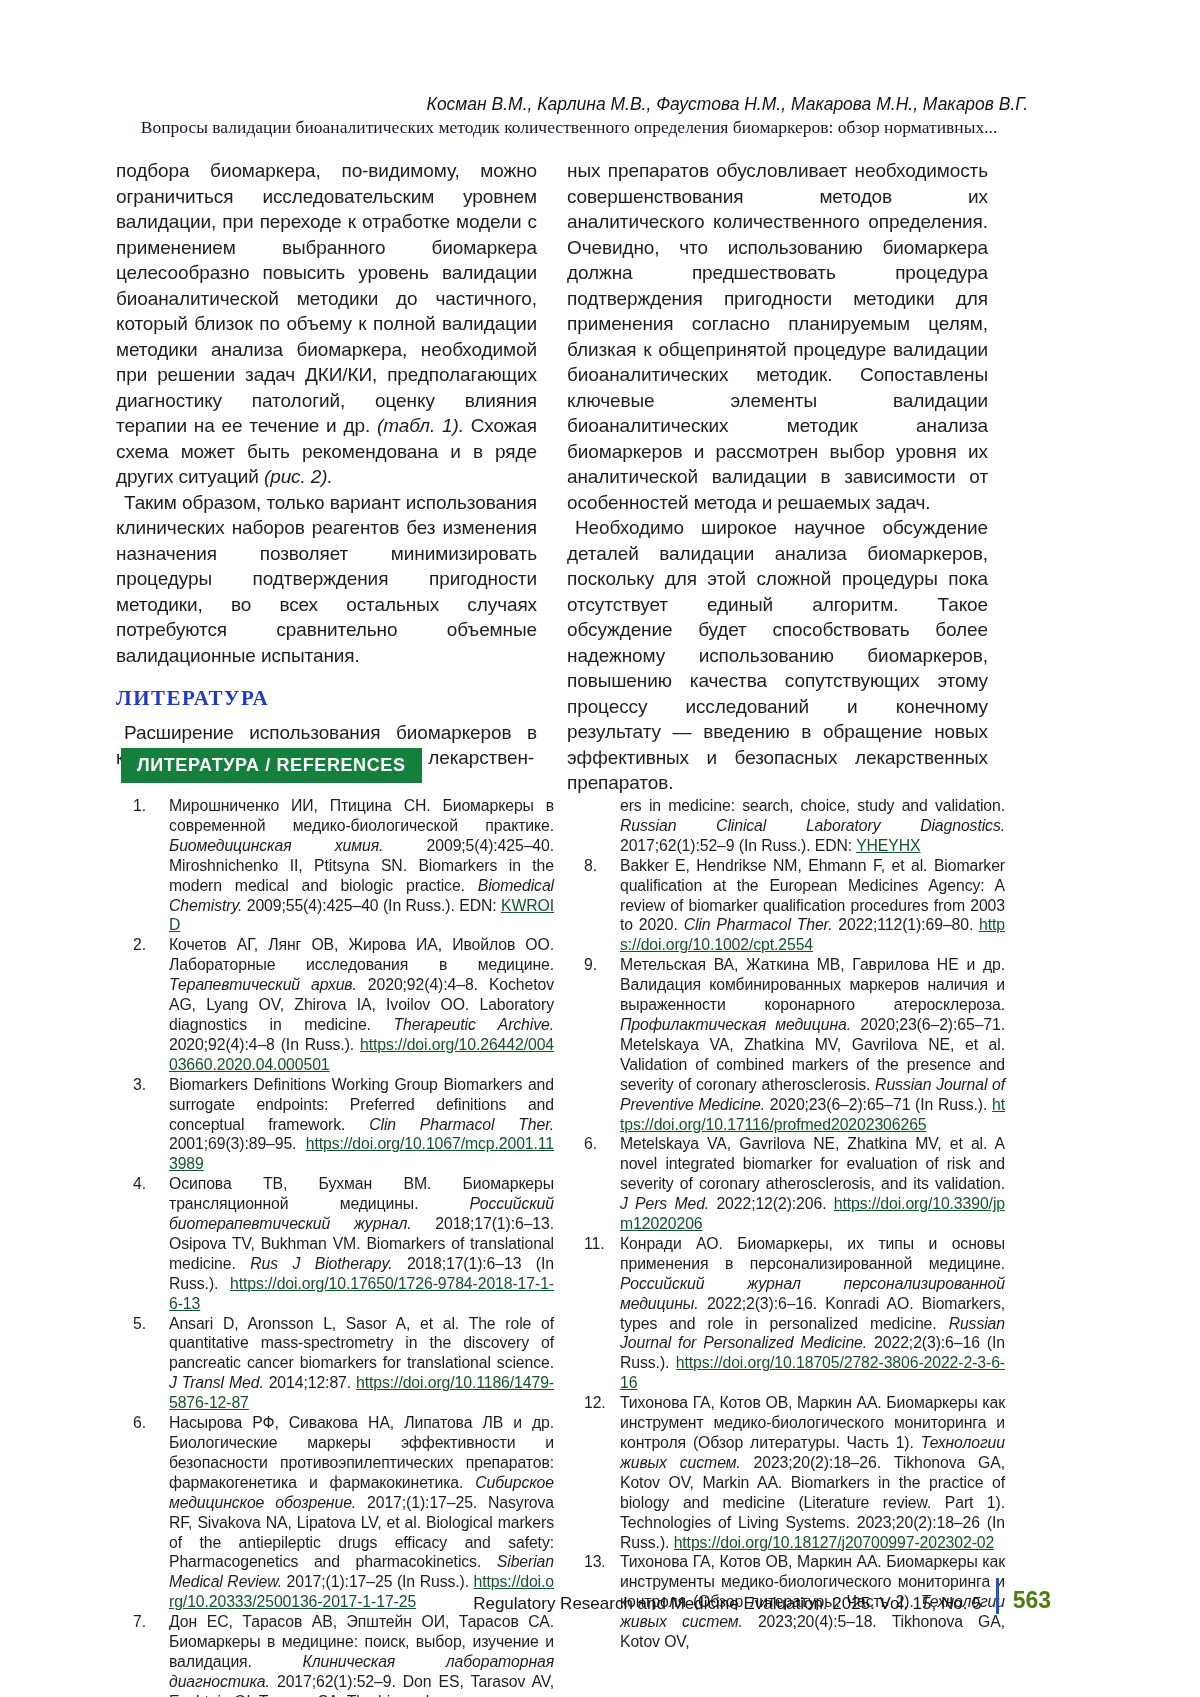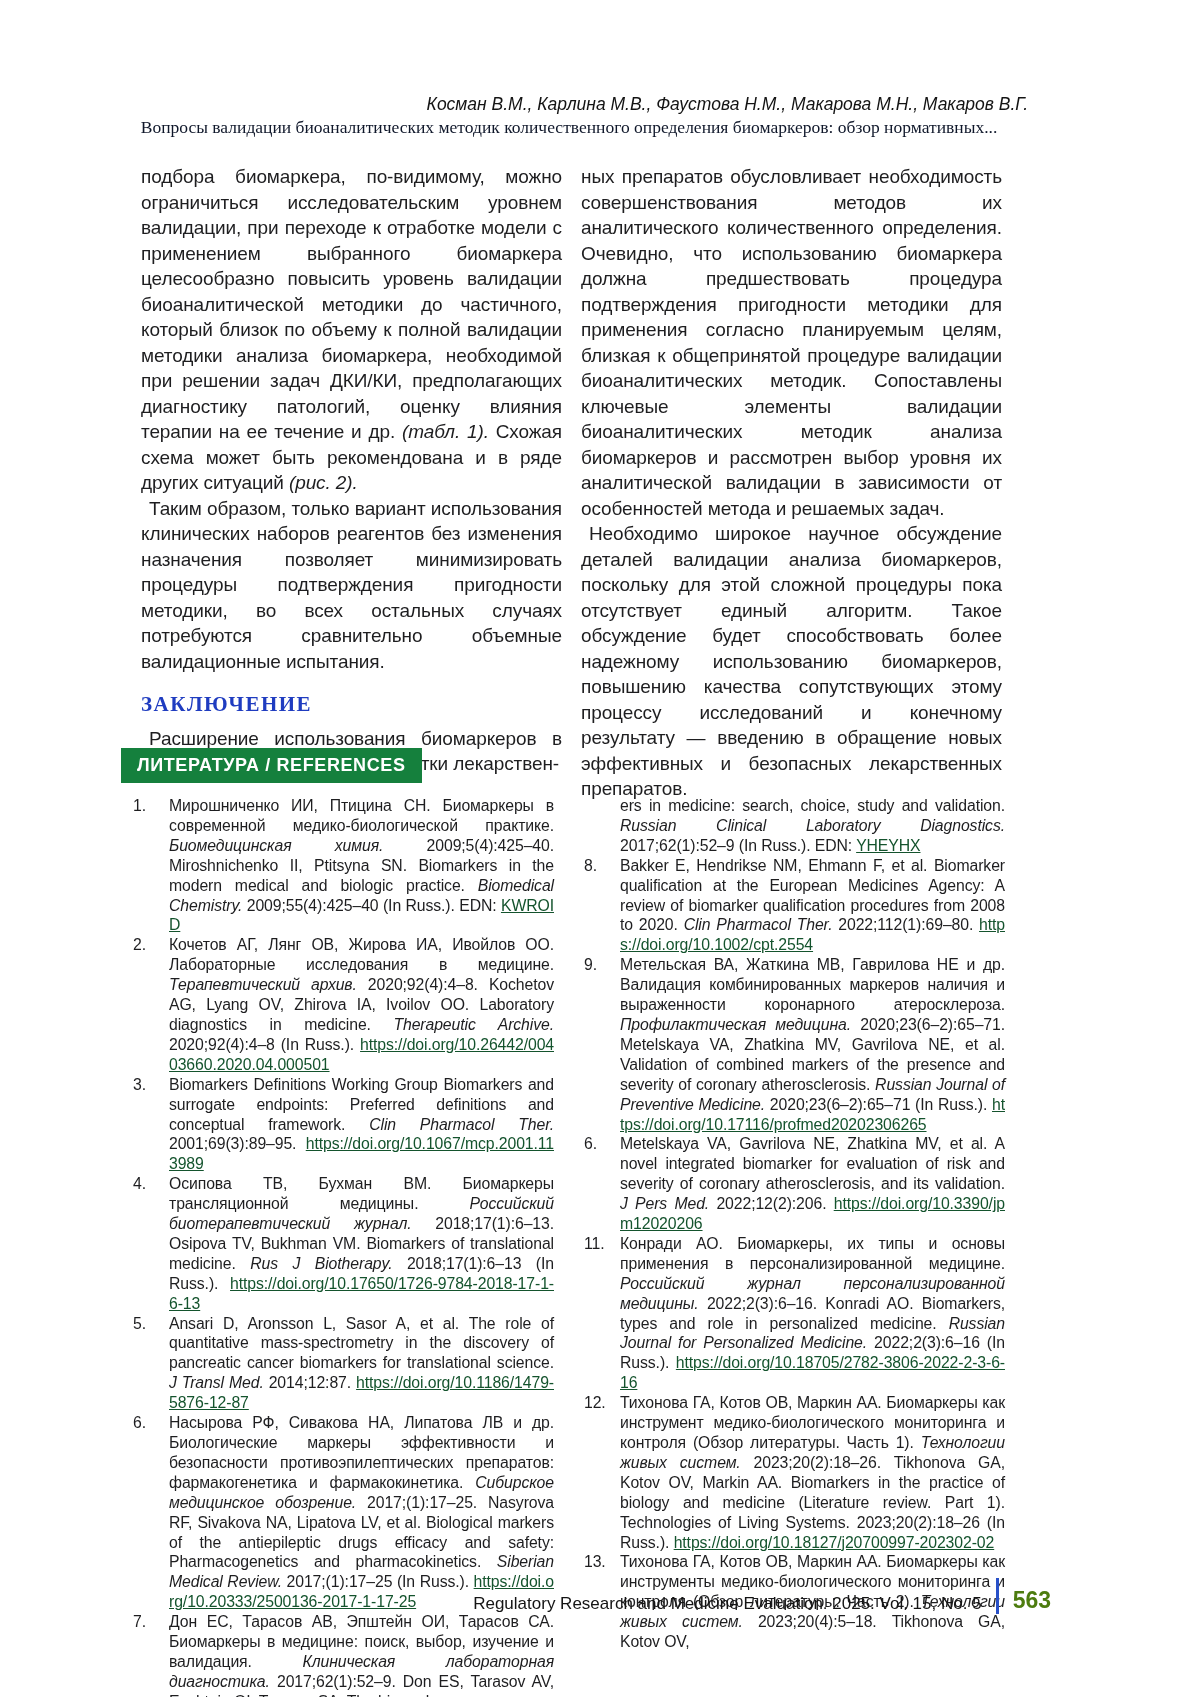--- a/index.html
+++ b/index.html
@@ -8,21 +8,21 @@
     font-family:"Liberation Sans",sans-serif;color:#1e1e20;overflow:hidden;margin:0 auto;padding-left:21px;
   }
   .authors{
     position:absolute;top:94px;right:193px;font-size:17.5px;font-style:italic;color:#141414;
     white-space:nowrap;
   }
   .running-title{
     position:absolute;top:117px;left:133px;width:872px;text-align:center;
     font-family:"Liberation Serif",serif;font-size:17.5px;color:#0f172a;
   }
-  .body-cols{position:absolute;top:158px;left:141px;width:872px;display:flex;gap:19px;margin-top:6px;}
+  .body-cols{position:absolute;top:158px;left:116px;width:872px;display:flex;gap:30px;}
   .col{width:421px;font-size:19px;line-height:25.5px;text-align:justify;letter-spacing:-0.1px;}
   .col p{margin:0;}
   .p-gap{margin-top:12px;}
   .ind{text-indent:8px;}
   .seg-n{}
   .seg-i{font-style:italic;}
   .seg-l{color:#14532d;text-decoration:underline;word-break:break-all;cursor:pointer;}
   .concl{
     margin-top:18px;margin-bottom:8px;font-family:"Liberation Serif",serif;font-weight:bold;
     font-size:21px;letter-spacing:1.5px;color:#1f3cc0;text-align:left;
@@ -45,21 +45,21 @@
 
 <div class="page">
 
   <div class="authors">Косман В.М., Карлина М.В., Фаустова Н.М., Макарова М.Н., Макаров В.Г.</div>
   <div class="running-title">Вопросы валидации биоаналитических методик количественного определения биомаркеров: обзор нормативных...</div>
 
   <div class="body-cols">
     <div class="col">
       <p><span class="seg-n">подбора биомаркера, по-видимому, можно ограничиться исследовательским уровнем валидации, при переходе к отработке модели с применением выбранного биомаркера целесообразно повысить уровень валидации биоаналитической методики до частичного, который близок по объему к полной валидации методики анализа биомаркера, необходимой при решении задач ДКИ/КИ, предполагающих диагностику патологий, оценку влияния терапии на ее течение и др. </span><span class="seg-i">(табл. 1). </span><span class="seg-n">Схожая схема может быть рекомендована и в ряде других ситуаций </span><span class="seg-i">(рис. 2).</span></p>
       <p class="p-gap ind">Таким образом, только вариант использования клинических наборов реагентов без изменения назначения позволяет минимизировать процедуры подтверждения пригодности методики, во всех остальных случаях потребуются сравнительно объемные валидационные испытания.</p>
-      <div class="concl">ЗАКЛЮЧЕНИЕ</div>
+      <div class="concl">ЛИТЕРАТУРА</div>
       <p class="ind">Расширение использования биомаркеров в качестве инструментов разработки лекарствен-</p>
     </div>
     <div class="col">
       <p>ных препаратов обусловливает необходимость совершенствования методов их аналитического количественного определения. Очевидно, что использованию биомаркера должна предшествовать процедура подтверждения пригодности методики для применения согласно планируемым целям, близкая к общепринятой процедуре валидации биоаналитических методик. Сопоставлены ключевые элементы валидации биоаналитических методик анализа биомаркеров и рассмотрен выбор уровня их аналитической валидации в зависимости от особенностей метода и решаемых задач.</p>
       <p class="ind">Необходимо широкое научное обсуждение деталей валидации анализа биомаркеров, поскольку для этой сложной процедуры пока отсутствует единый алгоритм. Такое обсуждение будет способствовать более надежному использованию биомаркеров, повышению качества сопутствующих этому процессу исследований и конечному результату — введению в обращение новых эффективных и безопасных лекарственных препаратов.</p>
     </div>
   </div>
 
   <div class="badge">ЛИТЕРАТУРА / REFERENCES</div>
 
@@ -94,21 +94,21 @@
           <div class="ref-text"><span class="seg-n">Дон ЕС, Тарасов АВ, Эпштейн ОИ, Тарасов СА. Биомаркеры в медицине: поиск, выбор, изучение и валидация. </span><span class="seg-i">Клиническая лабораторная диагностика. </span><span class="seg-n">2017;62(1):52–9. Don ES, Tarasov AV, Epshtein OI, Tarasov SA. The biomark-</span></div>
         </div>
       </div>
     <div class="ref-col">
         <div class="ref">
           <span class="ref-num"></span>
           <div class="ref-text"><span class="seg-n">ers in medicine: search, choice, study and validation. </span><span class="seg-i">Russian Clinical Laboratory Diagnostics. </span><span class="seg-n">2017;62(1):52–9 (In Russ.). EDN: </span><span class="seg-l">YHEYHX</span></div>
         </div>
         <div class="ref">
           <span class="ref-num">8.</span>
-          <div class="ref-text"><span class="seg-n">Bakker E, Hendrikse NM, Ehmann F, et al. Biomarker qualification at the European Medicines Agency: A review of biomarker qualification procedures from 2008 to 2020. </span><span class="seg-i">Clin Pharmacol Ther. </span><span class="seg-n">2022;112(1):69–80. </span><span class="seg-l">https://doi.org/10.1002/cpt.2554</span></div>
+          <div class="ref-text"><span class="seg-n">Bakker E, Hendrikse NM, Ehmann F, et al. Biomarker qualification at the European Medicines Agency: A review of biomarker qualification procedures from 2003 to 2020. </span><span class="seg-i">Clin Pharmacol Ther. </span><span class="seg-n">2022;112(1):69–80. </span><span class="seg-l">https://doi.org/10.1002/cpt.2554</span></div>
         </div>
         <div class="ref">
           <span class="ref-num">9.</span>
           <div class="ref-text"><span class="seg-n">Метельская ВА, Жаткина МВ, Гаврилова НЕ и др. Валидация комбинированных маркеров наличия и выраженности коронарного атеросклероза. </span><span class="seg-i">Профилактическая медицина. </span><span class="seg-n">2020;23(6–2):65–71. Metelskaya VA, Zhatkina MV, Gavrilova NE, et al. Validation of combined markers of the presence and severity of coronary atherosclerosis. </span><span class="seg-i">Russian Journal of Preventive Medicine. </span><span class="seg-n">2020;23(6–2):65–71 (In Russ.). </span><span class="seg-l">https://doi.org/10.17116/profmed20202306265</span></div>
         </div>
         <div class="ref">
           <span class="ref-num">6.</span>
           <div class="ref-text"><span class="seg-n">Metelskaya VA, Gavrilova NE, Zhatkina MV, et al. A novel integrated biomarker for evaluation of risk and severity of coronary atherosclerosis, and its validation. </span><span class="seg-i">J Pers Med. </span><span class="seg-n">2022;12(2):206. </span><span class="seg-l">https://doi.org/10.3390/jpm12020206</span></div>
         </div>
         <div class="ref">

